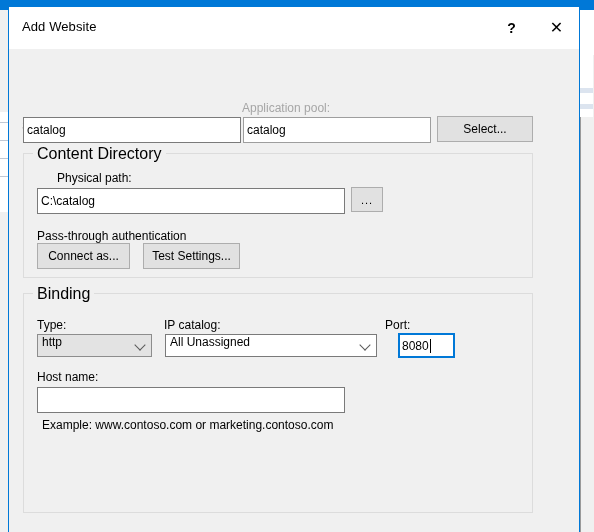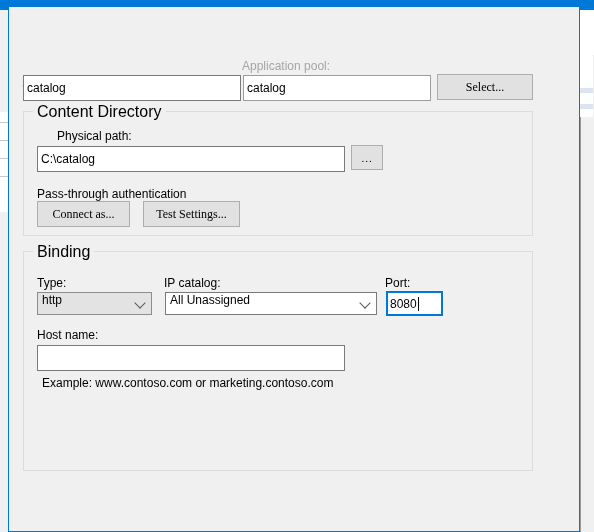--- a/index.html
+++ b/index.html
@@ -146,35 +146,36 @@
     color: #000000;
     padding: 12px 3px;
     display: flex;
     align-items: center;
     height: 23px;
   }
   .textbox.readonly { border-color: #9e9e9e; }
   .textbox.focused {
     border: 2px solid #0078d7;
     padding: 0 2px;
+    margin-left: 12px;
   }
   .caret {
     display: inline-block;
     width: 1px;
     height: 14px;
     background: #000000;
     margin-left: 1px;
   }
 
   .btn {
     position: absolute;
     box-sizing: border-box;
     background: #e1e1e1;
     border: 1px solid #adadad;
-    font-family: Liberation Serif, serif;
+    font-family: Liberation Sans, sans-serif;
     font-size: 12px;
     color: #000000;
     display: flex;
     align-items: center;
     justify-content: center;
     height: 26px;
     cursor: default;
   }
 
   .combo {
@@ -242,20 +243,25 @@
   <div class="bg-left-row" style="top:158px"></div>
   <div class="bg-left-row" style="top:176px"></div>
   <div class="bg-right-panel"></div>
   <div class="bg-right-white"></div>
   <div class="bg-right-row" style="top:88px"></div>
   <div class="bg-right-row" style="top:104px"></div>
 </div>
 
 <div id="dialog">
 
+  <div class="titlebar">
+    <div class="title-text">Add Website</div>
+    <div class="title-btn help">?</div>
+    <div class="title-btn close">✕</div>
+  </div>
 
   <div class="body-area">
 
     <div class="lbl" style="left:13px; top:70px;">Site name:</div>
     <div class="textbox" style="left:14px; top:68px; width:218px;" placeholder="">catalog</div>
 
     <div class="lbl disabled" style="left:233px; top:52px;">Application pool:</div>
     <div class="textbox readonly" style="left:234px; top:68px; width:188px;">catalog</div>
 
     <div class="btn" style="left:428px; top:67px; width:96px;">Select...</div>

